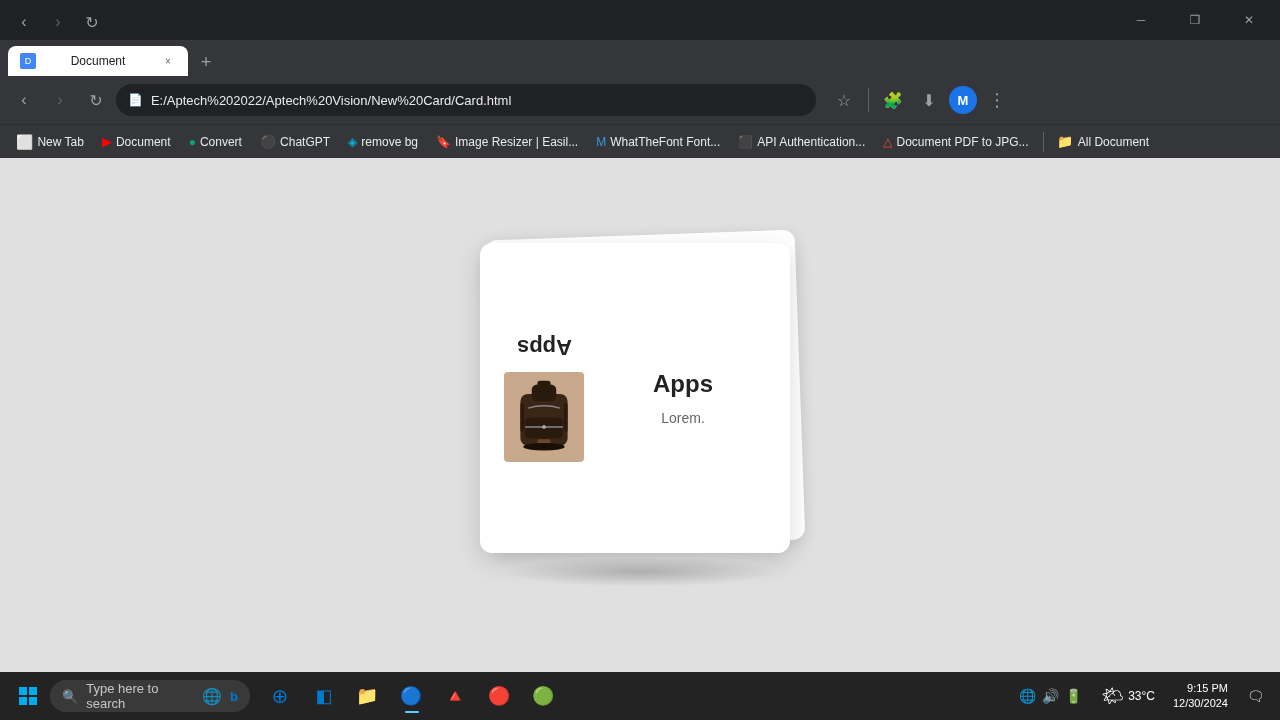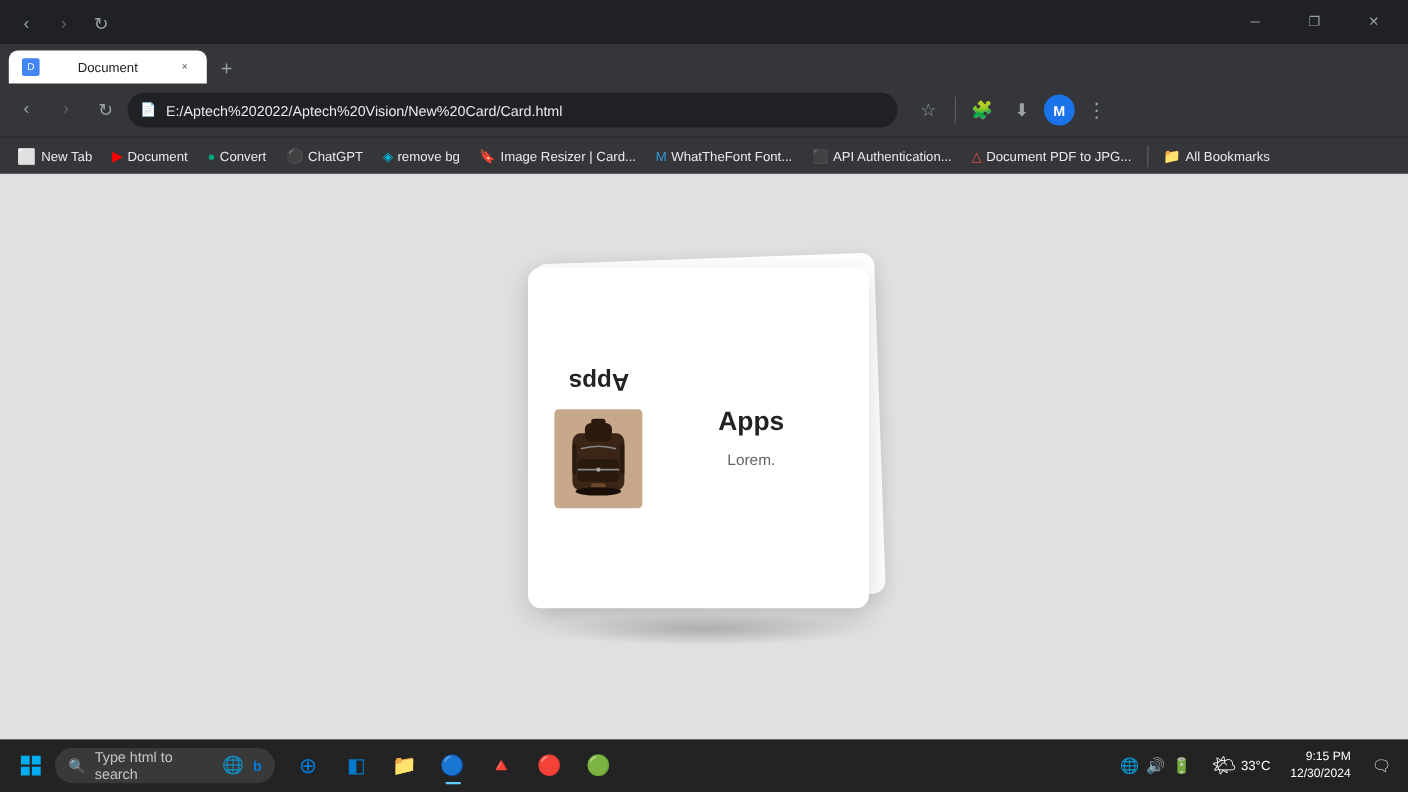--- a/index.html
+++ b/index.html
@@ -540,21 +540,21 @@
       <span>ChatGPT</span>
     </div>
 
     <div class="bookmark-item">
       <span style="color:#00b4d8; font-size:12px;">◈</span>
       <span>remove bg</span>
     </div>
 
     <div class="bookmark-item">
       <span style="font-size:12px;">🔖</span>
-      <span>Image Resizer | Card...</span>
+      <span>Image Resizer | Easil...</span>
     </div>
 
     <div class="bookmark-item">
       <span style="color:#3498db; font-size:12px;">M</span>
       <span>WhatTheFont Font...</span>
     </div>
 
     <div class="bookmark-item">
       <span style="font-size:12px;">⬛</span>
       <span>API Authentication...</span>
@@ -562,21 +562,21 @@
 
     <div class="bookmark-item">
       <span style="color:#e74c3c; font-size:12px;">△</span>
       <span>Document PDF to JPG...</span>
     </div>
 
     <div class="bookmark-divider"></div>
 
     <div class="bookmark-item">
       <span style="font-size:13px;">📁</span>
-      <span>All Bookmarks</span>
+      <span>All Document</span>
     </div>
   </div>
 </div>
 
 <div class="page-content">
   <div class="card-wrapper">
 
     <div class="card-back"></div>
 
     <div class="card-front">
@@ -627,21 +627,21 @@
     <svg width="20" height="20" viewBox="0 0 20 20">
       <rect x="1" y="1" width="8" height="8" fill="#00adef"></rect>
       <rect x="11" y="1" width="8" height="8" fill="#00adef"></rect>
       <rect x="1" y="11" width="8" height="8" fill="#00adef"></rect>
       <rect x="11" y="11" width="8" height="8" fill="#00adef"></rect>
     </svg>
   </div>
 
   <div class="taskbar-search">
     <span>🔍</span>
-    <span>Type html to search</span>
+    <span>Type here to search</span>
     <span style="margin-left:4px; font-size:16px;">🌐</span>
     <span style="font-size:13px; color:#0078d4; font-weight:bold;">b</span>
   </div>
 
   <div class="taskbar-items">
     <div class="taskbar-item">
       <span style="font-size:20px; color:#0078d4;">⊕</span>
     </div>
     <div class="taskbar-item">
       <span style="font-size:18px; color:#007acc;">◧</span>

